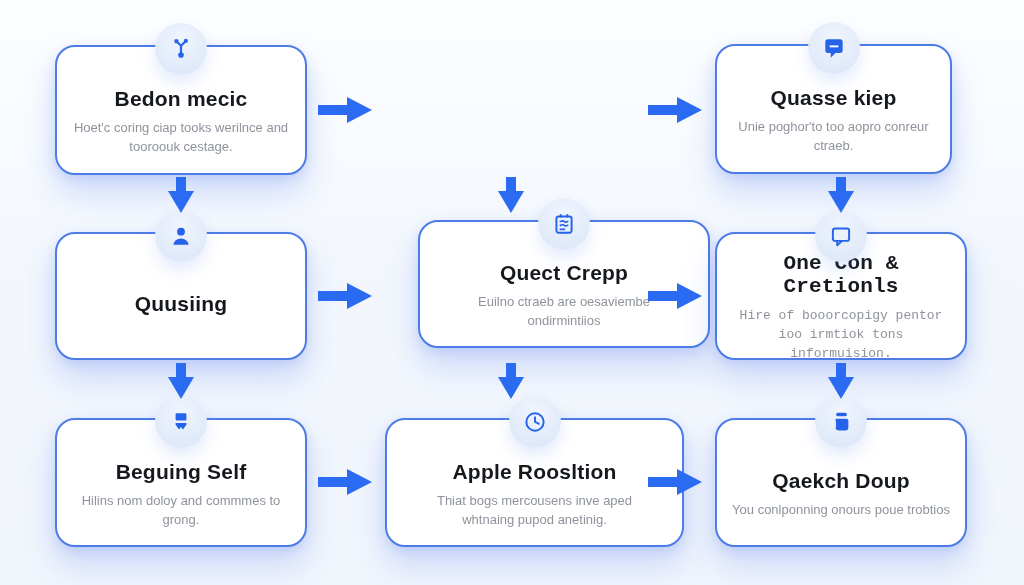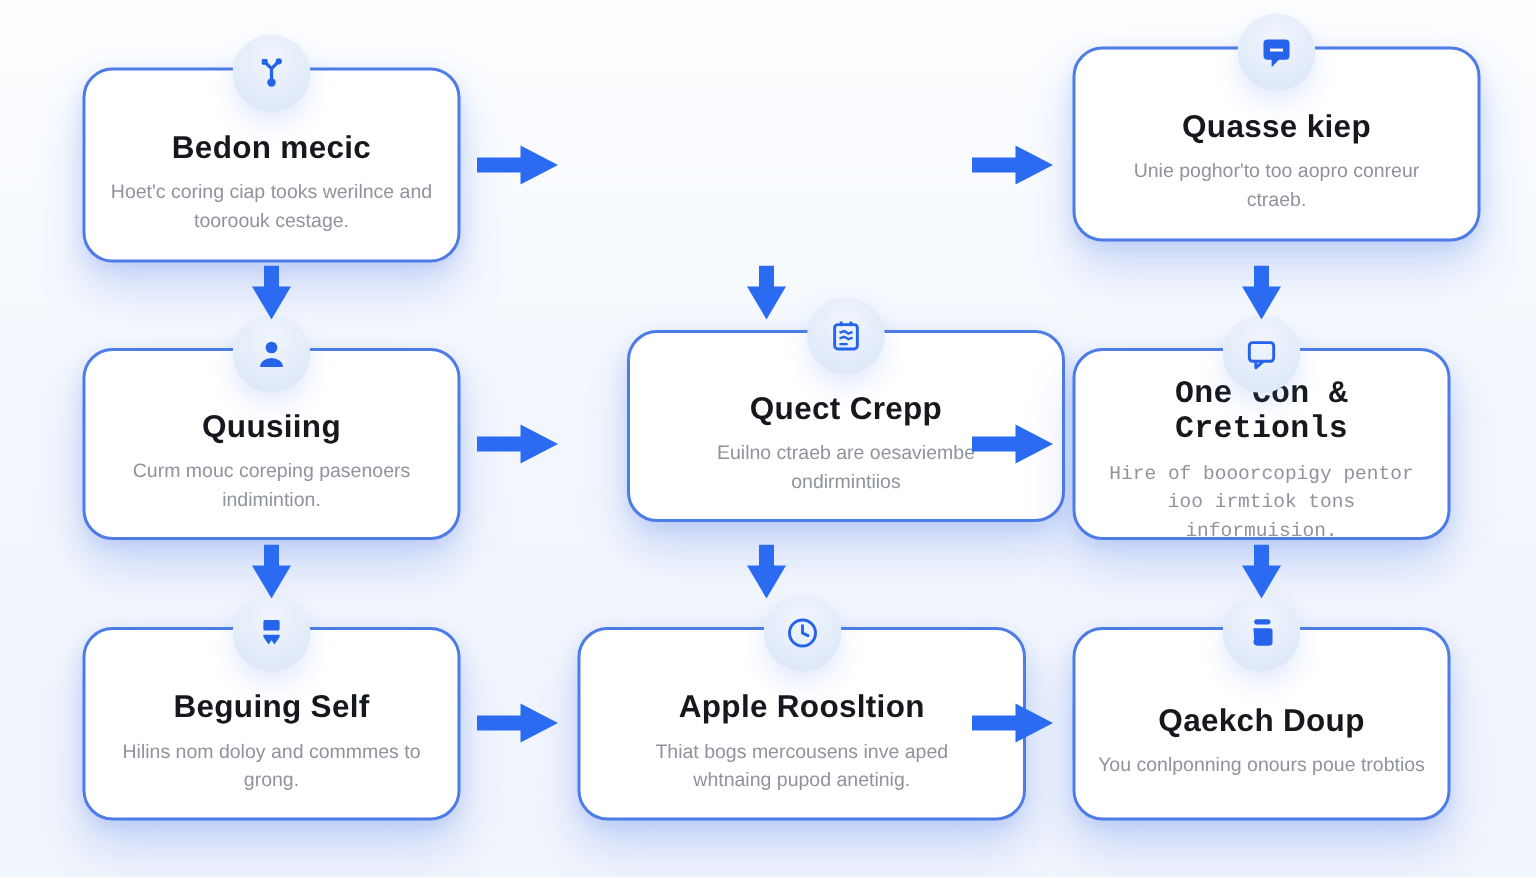--- a/index.html
+++ b/index.html
@@ -41,21 +41,21 @@
   
   .ar-1{left:318px;top:95px;} .ar-2{left:648px;top:95px;}
   .ar-3{left:318px;top:281px;} .ar-4{left:648px;top:281px;}
   .ar-5{left:318px;top:467px;} .ar-6{left:648px;top:467px;}
   
   .ad-1{left:166px;top:177px;} .ad-2{left:496px;top:177px;} .ad-3{left:826px;top:177px;}
   .ad-4{left:166px;top:363px;} .ad-5{left:496px;top:363px;} .ad-6{left:826px;top:363px;}
   
   .c-0{left:55px;top:45px;width:252px;height:130px;}
   .c-1{left:385px;top:45px;width:252px;height:130px;}
-  .c-2{left:715px;top:31px;width:272px;height:130px;}
+  .c-2{left:715px;top:44px;width:237px;height:130px;}
   .c-3{left:55px;top:232px;width:252px;height:128px;}
   .c-4{left:385px;top:220px;width:292px;height:128px;margin-left:33px;}
   .c-5{left:715px;top:232px;width:252px;height:128px;font-family:Liberation Mono, monospace;}
   .c-6{left:55px;top:418px;width:252px;height:129px;}
   .c-7{left:385px;top:418px;width:299px;height:129px;}
   .c-8{left:715px;top:418px;width:252px;height:129px;align-items:center;}
 </style>
 </head>
 <body>
 
@@ -88,21 +88,20 @@
   </div>
 
   <div class="card c-3">
     <span class="icon-circle">
       <svg width="26" height="26" viewBox="0 0 24 24">
         <circle cx="12" cy="8" r="3.6" fill="#2563eb"></circle>
         <path d="M5 20 a7 5.6 0 0 1 14 0 z" fill="#2563eb"></path>
       </svg>
     </span>
     <div class="card-title">Quusiing</div>
-    <div class="card-desc">Curm mouc coreping pasenoers indimintion.</div>
   </div>
 
   <div class="card c-4">
     <span class="icon-circle">
       <svg width="26" height="26" viewBox="0 0 24 24">
         <rect x="5" y="5" width="14" height="15" rx="2" stroke="#2563eb" stroke-width="1.8" fill="none"></rect>
         <path d="M9 3 V6 M15 3 V6" stroke="#2563eb" stroke-width="1.8"></path>
         <path d="M8 10 L11 9 L13.5 10.5 L16 9.5 M8 13.5 L11 12.5 L13.5 14 L16 13 M8 17 H13" stroke="#2563eb" stroke-width="1.5" fill="none"></path>
       </svg>
     </span>

